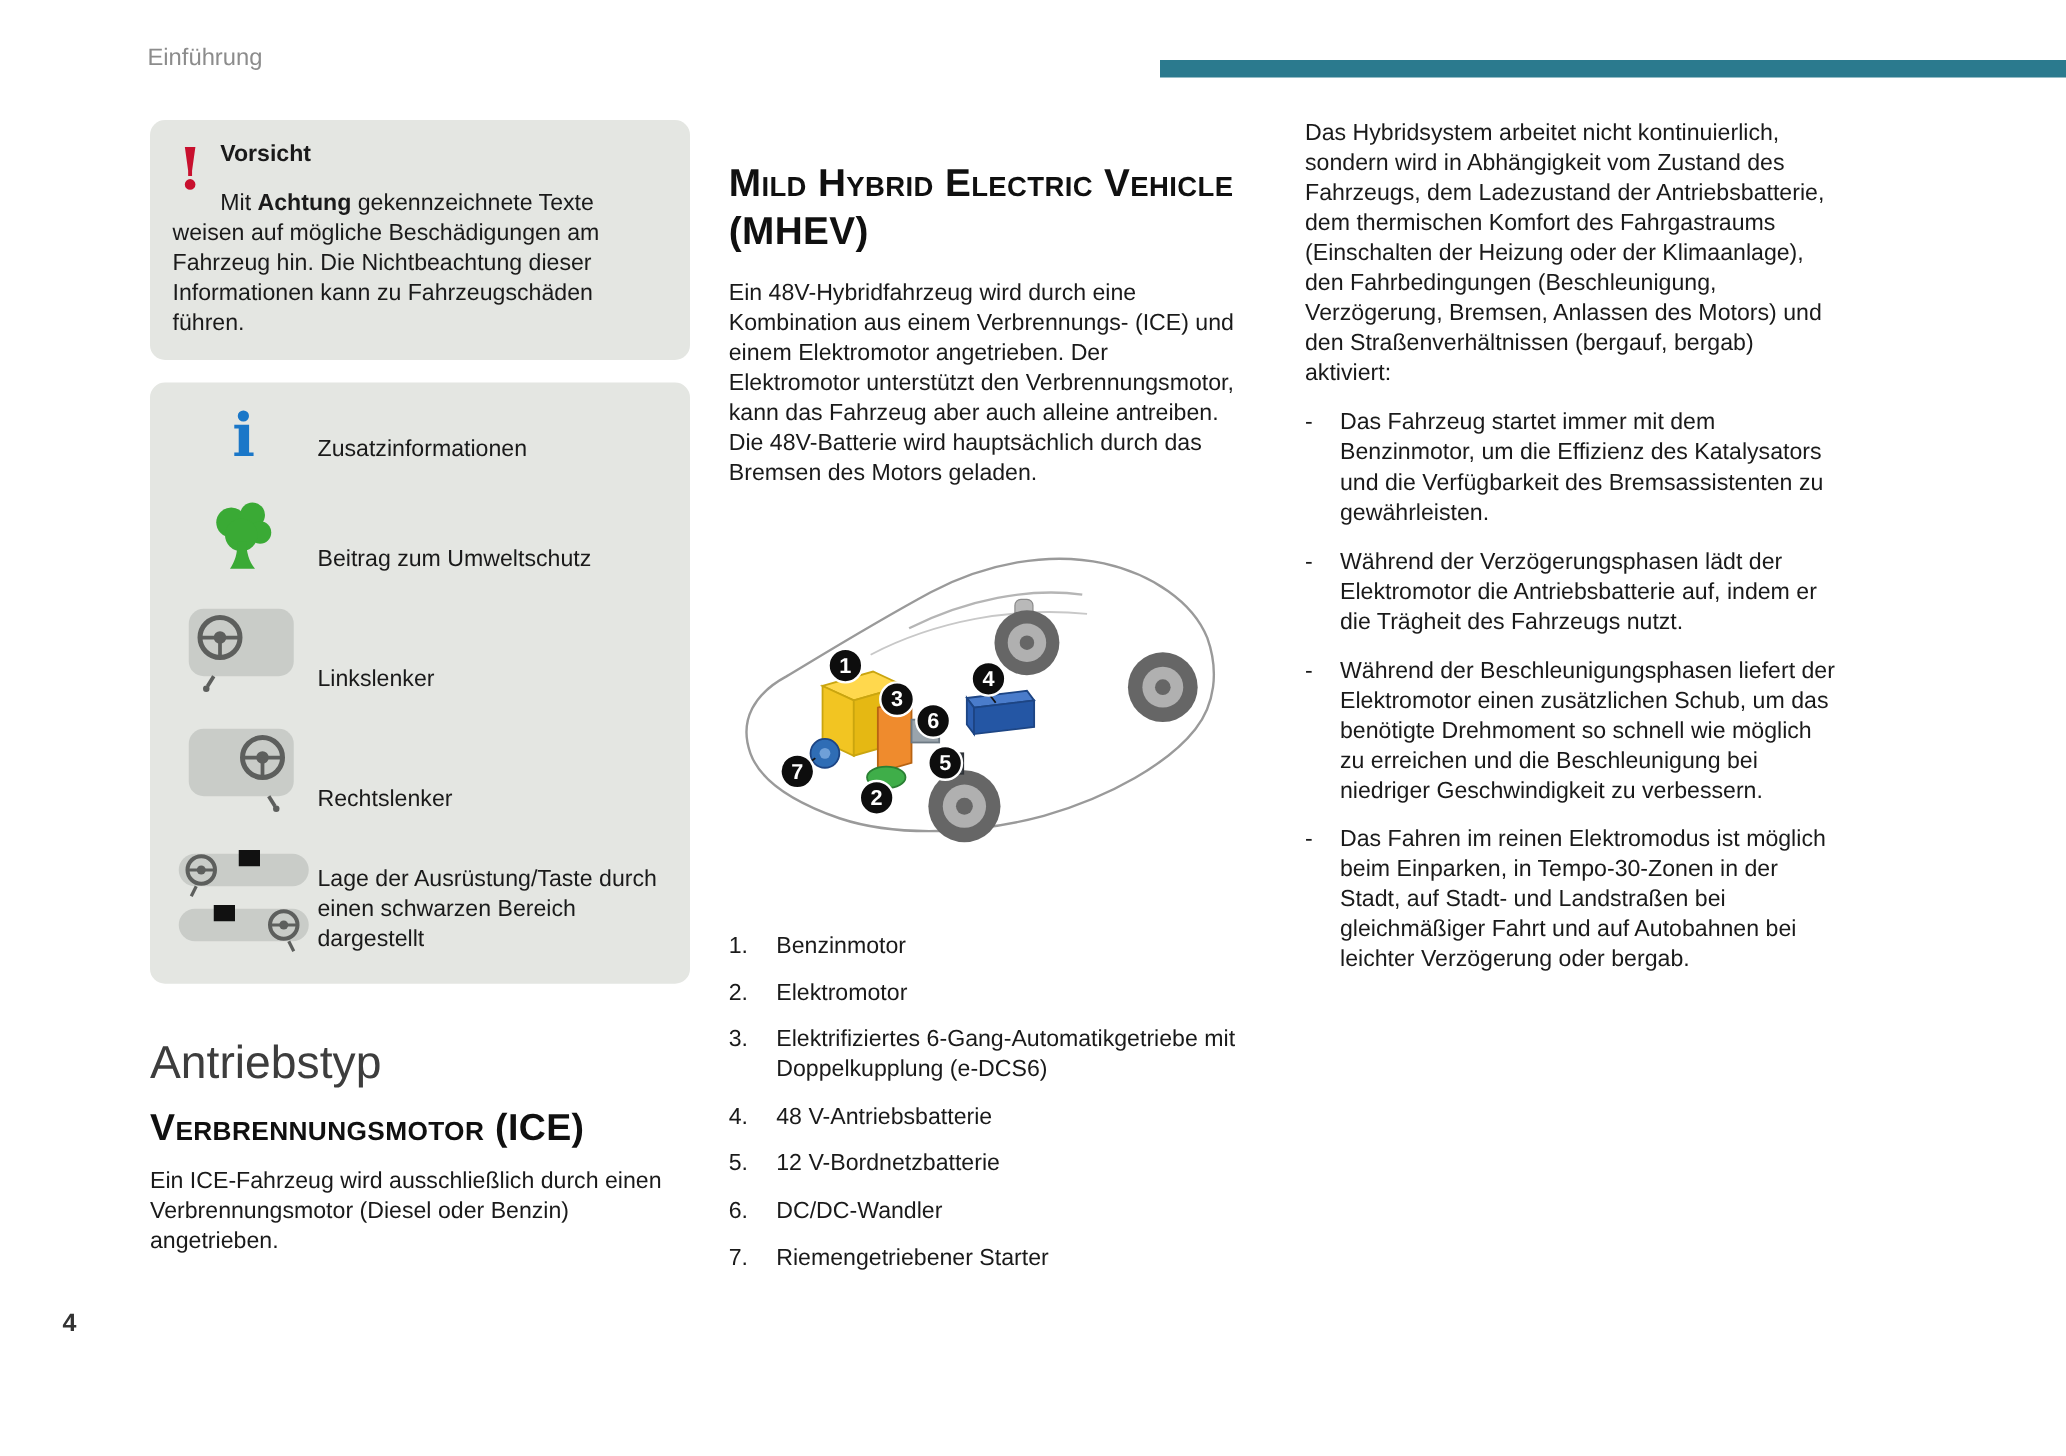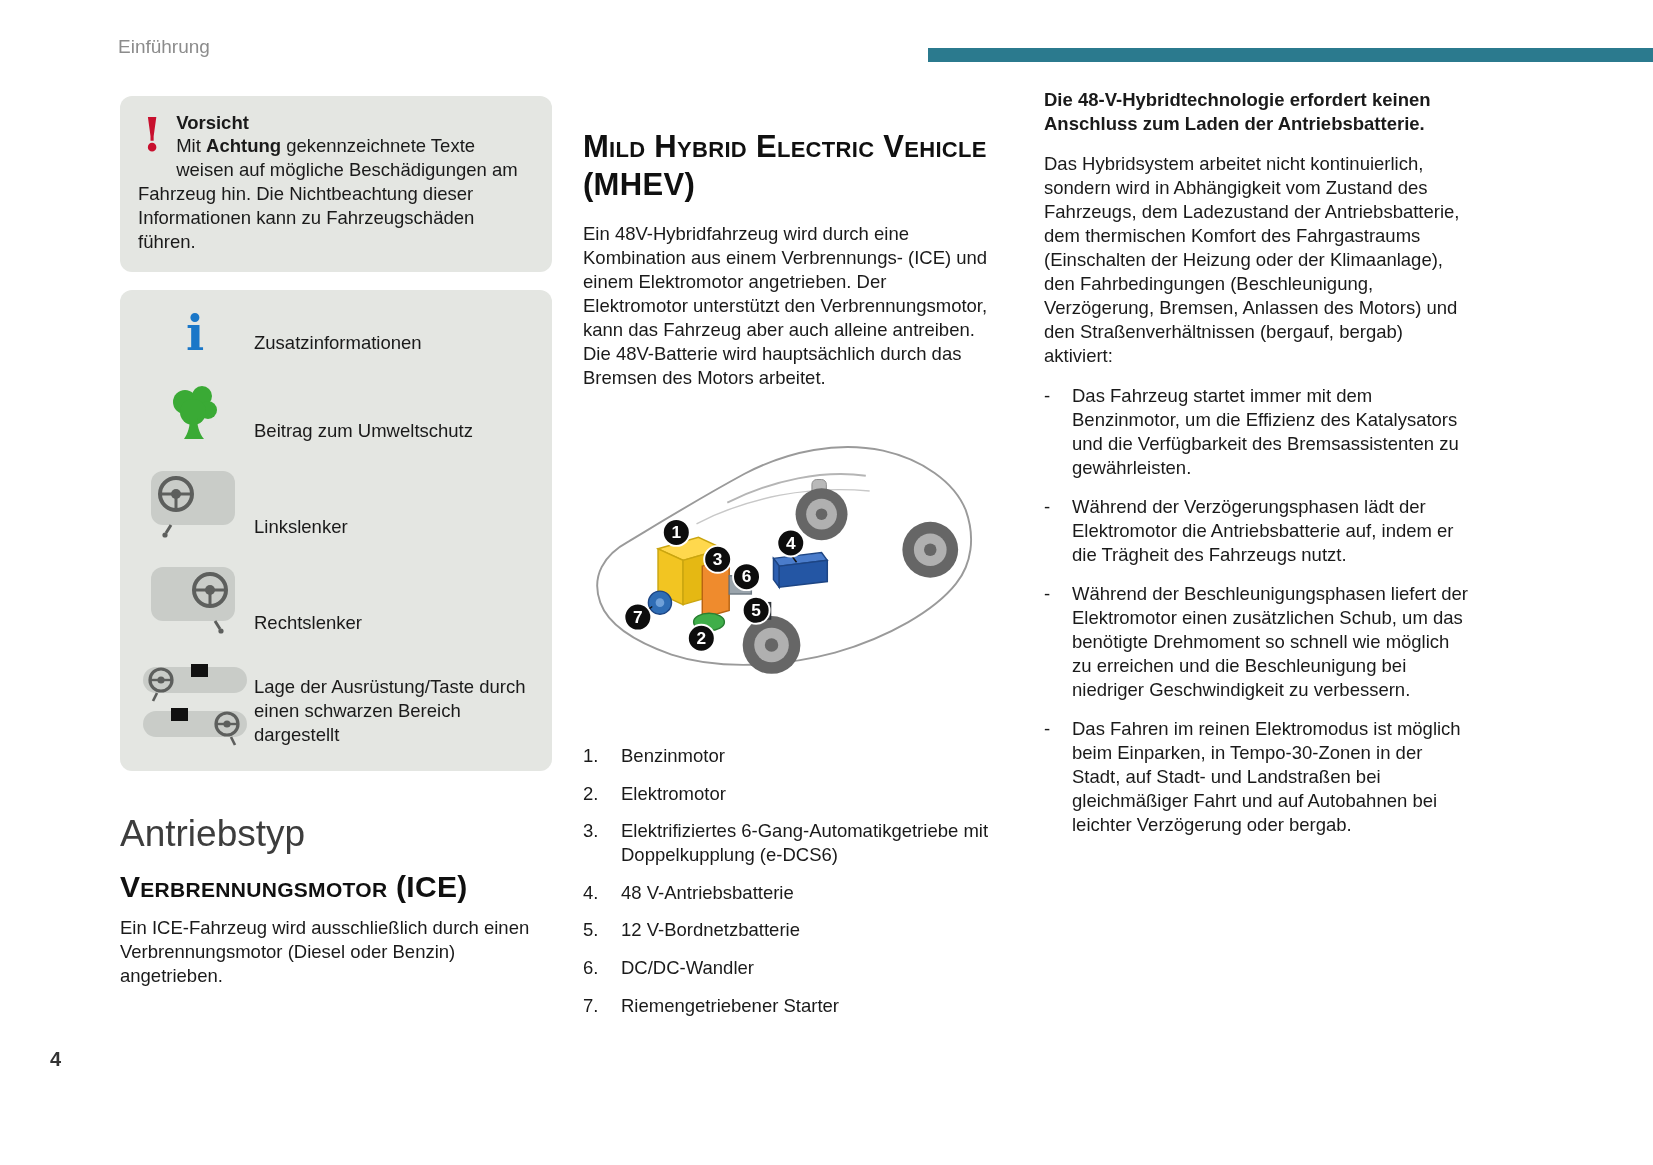--- a/index.html
+++ b/index.html
@@ -22,21 +22,21 @@
   .lead-bold{font-size:18.5px;line-height:1.3;font-weight:700;margin:0 0 16px 0;}
 
   
   .box{background:#e4e6e2;border-radius:12px;}
   .warning-box{padding:16px 18px 18px 18px;}
   .glyph-bang{float:left;margin:2px 14px 2px 4px;}
   .glyph-bang::before{
     content:"!";font-family:"DejaVu Serif", serif;font-weight:700;
     font-size:46px;line-height:0.95;color:#c8102e;display:block;
   }
-  .warning-title{font-size:18.5px;font-weight:700;margin-bottom:0;}
+  .warning-title{font-size:18.5px;font-weight:700;margin-bottom:16px;}
   .warning-body{font-size:18.5px;line-height:1.3;margin:0;}
 
   .legend-box{margin-top:18px;padding:22px 16px 20px 16px;}
   .legend-row{display:flex;align-items:flex-end;margin-bottom:26px;}
   .legend-row:last-child{margin-bottom:4px;}
   .legend-icon{width:118px;flex:0 0 118px;display:flex;justify-content:center;align-items:center;}
   .legend-label{font-size:18.5px;line-height:1.3;}
   .glyph-i::before{
     content:"i";font-family:"DejaVu Serif", serif;font-weight:700;
     font-size:48px;line-height:0.9;color:#1a77c8;display:block;
@@ -160,21 +160,21 @@
     </div>
 
     <h1 class="section-title">Antriebstyp</h1>
     <h2 class="subheading">Verbrennungsmotor (ICE)</h2>
     <p class="body-text">Ein ICE-Fahrzeug wird ausschließlich durch einen Verbrennungsmotor (Diesel oder Benzin) angetrieben.</p>
   </div>
 
   <div class="col col-mid">
     <h2 class="subheading mhev-heading">Mild Hybrid Electric Vehicle (MHEV)</h2>
     <p class="body-text" style="margin-bottom:0;">Ein 48V-Hybridfahrzeug wird durch eine Kombination aus einem Verbrennungs- (ICE) und einem Elektromotor angetrieben. Der Elektromotor unterstützt den Verbrennungsmotor, kann das Fahrzeug aber auch alleine antreiben.</p>
-    <p class="body-text" style="margin-top:0;">Die 48V-Batterie wird hauptsächlich durch das Bremsen des Motors arbeitet.</p>
+    <p class="body-text" style="margin-top:0;">Die 48V-Batterie wird hauptsächlich durch das Bremsen des Motors geladen.</p>
 
     <div class="diagram">
       <svg viewBox="0 0 420 295" aria-hidden="true">
 
         <path d="M 18,196 C 8,168 22,146 48,132 C 78,114 120,88 168,62 C 214,38 266,28 312,38 C 352,47 386,70 398,100 C 408,128 404,156 388,176 C 366,204 318,232 262,248 C 206,263 140,266 92,250 C 52,236 26,218 18,196 Z" fill="#ffffff" stroke="#9a9a9a" stroke-width="2"></path>
         <path d="M 150,92 C 198,68 250,58 294,64" fill="none" stroke="#b5b5b5" stroke-width="2"></path>
         <path d="M 118,114 C 172,86 236,74 298,80" fill="none" stroke="#c8c8c8" stroke-width="1.5"></path>
 
         <rect x="238" y="68" width="15" height="28" rx="5" fill="#b9b9b9" stroke="#8a8a8a"></rect>
 
@@ -281,21 +281,20 @@
           <span>DC/DC-Wandler</span>
         </div>
       <div class="component-item">
           <span>7.</span>
           <span>Riemengetriebener Starter</span>
         </div>
     </div>
   </div>
 
   <div class="col col-right">
-    <p class="lead-bold">Die 48-V-Hybridtechnologie erfordert keinen Anschluss zum Laden der Antriebsbatterie.</p>
     <p class="body-text">Das Hybridsystem arbeitet nicht kontinuierlich, sondern wird in Abhängigkeit vom Zustand des Fahrzeugs, dem Ladezustand der Antriebsbatterie, dem thermischen Komfort des Fahrgastraums (Einschalten der Heizung oder der Klimaanlage), den Fahrbedingungen (Beschleunigung, Verzögerung, Bremsen, Anlassen des Motors) und den Straßenverhältnissen (bergauf, bergab) aktiviert:</p>
 
     <div class="bullet">
         <span class="dash"></span>
         <span>Das Fahrzeug startet immer mit dem Benzinmotor, um die Effizienz des Katalysators und die Verfügbarkeit des Bremsassistenten zu gewährleisten.</span>
       </div>
     <div class="bullet">
         <span class="dash"></span>
         <span>Während der Verzögerungsphasen lädt der Elektromotor die Antriebsbatterie auf, indem er die Trägheit des Fahrzeugs nutzt.</span>
       </div>

